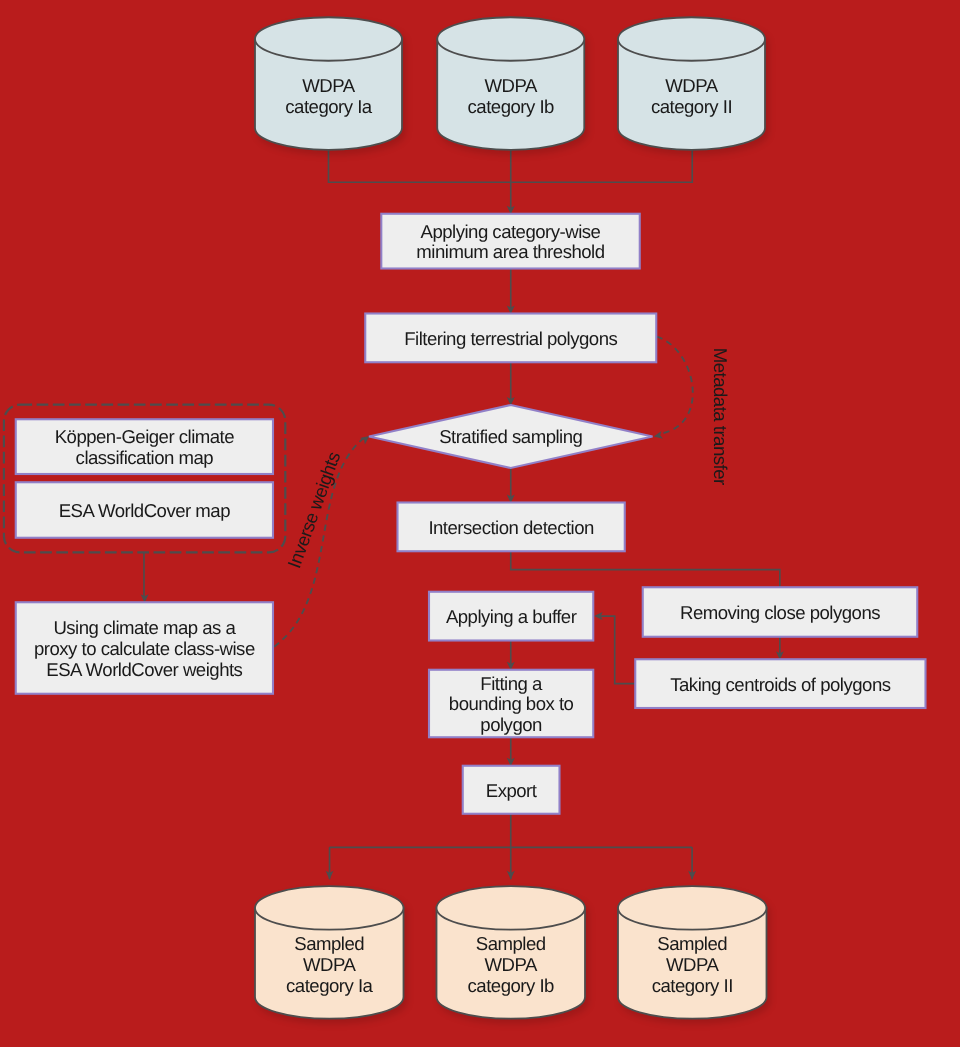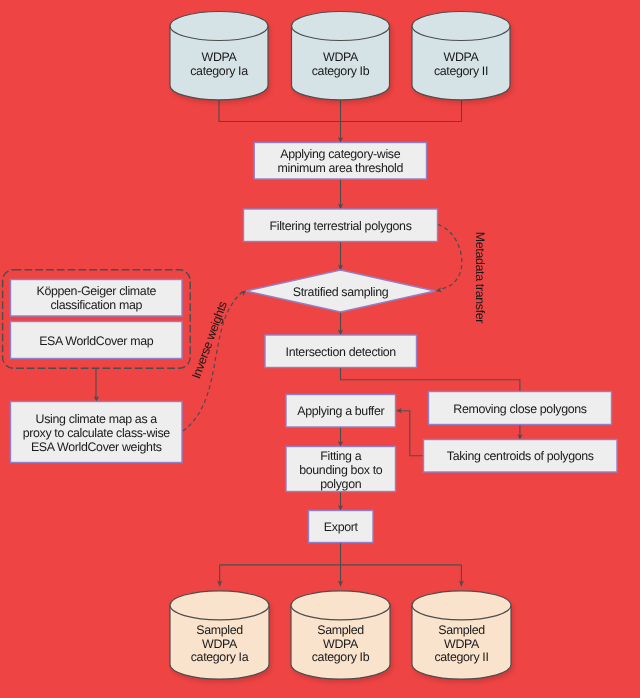--- a/index.html
+++ b/index.html
@@ -1,21 +1,21 @@
 <!DOCTYPE html>
 <html><head>
 <meta charset="utf-8">
 <title>WDPA sampling workflow diagram</title>
 <style>
   html,body{margin:0;padding:0;background:#ffffff;}
   body{width:640px;height:698px;overflow:hidden;
        font-family:"Liberation Sans",sans-serif;
        -webkit-font-smoothing:antialiased;
        text-rendering:geometricPrecision;}
-  #stage{position:relative;width:640px;height:698px;background:#ef4444;}
+  #stage{position:relative;width:640px;height:698px;background:#b91c1c;}
   svg#flow{position:absolute;left:0;top:0;width:640px;height:698px;overflow:visible;}
   .nodeTxt{font-family:"Liberation Sans",sans-serif;font-size:12.4px;
            letter-spacing:-0.34px;fill:#1a1a1a;text-anchor:middle;
            dominant-baseline:auto;}
   .edgeTxt{font-family:"Liberation Sans",sans-serif;font-size:12.4px;
            letter-spacing:-0.34px;fill:#1a1a1a;text-anchor:start;}
   .box{fill:#eeeeee;stroke:#9180c8;stroke-width:1.4;}
   .cyl-top{fill:#d6e3e6;stroke:#4d4d4d;stroke-width:1.2;}
   .cyl-bot{fill:#fae3cd;stroke:#4d4d4d;stroke-width:1.2;}
   .cyl-shadow{filter:drop-shadow(2px 3px 2px rgba(0,0,0,0.13));}

